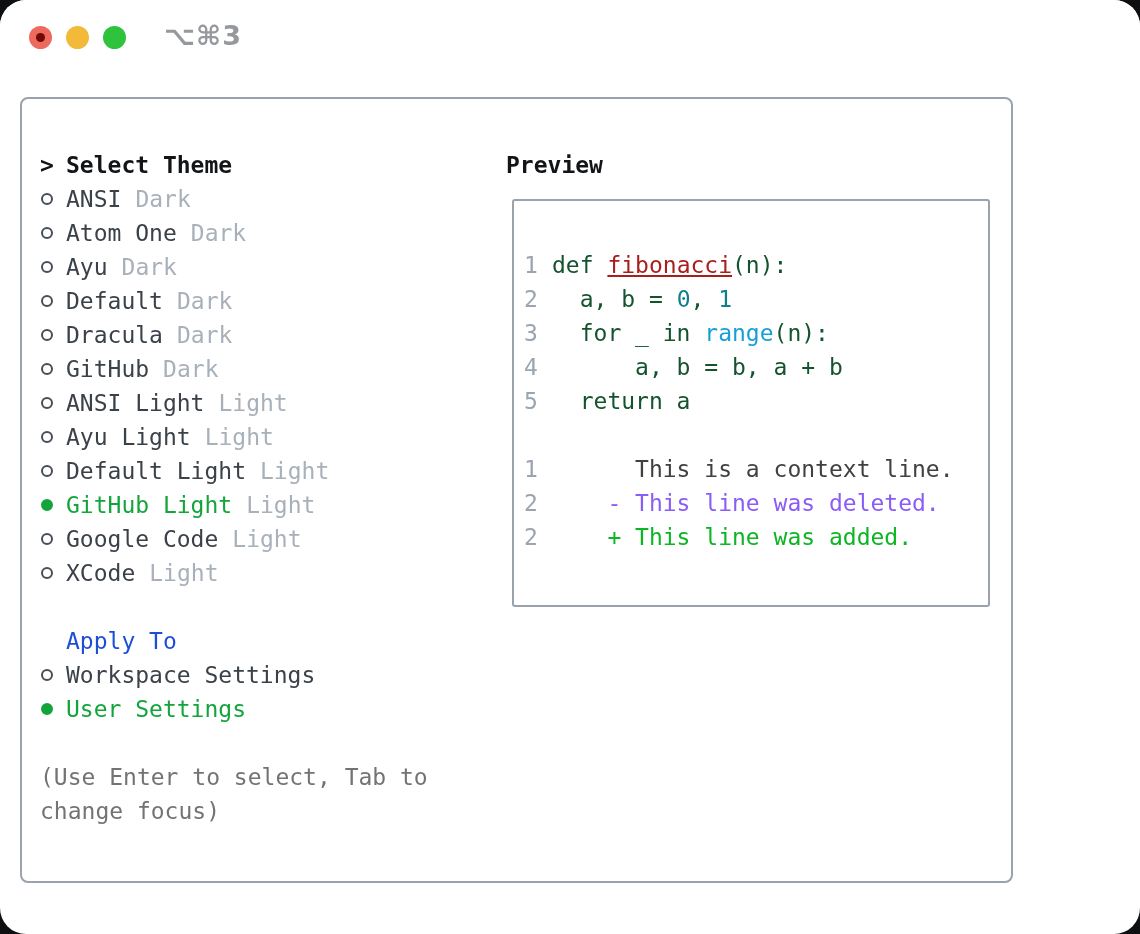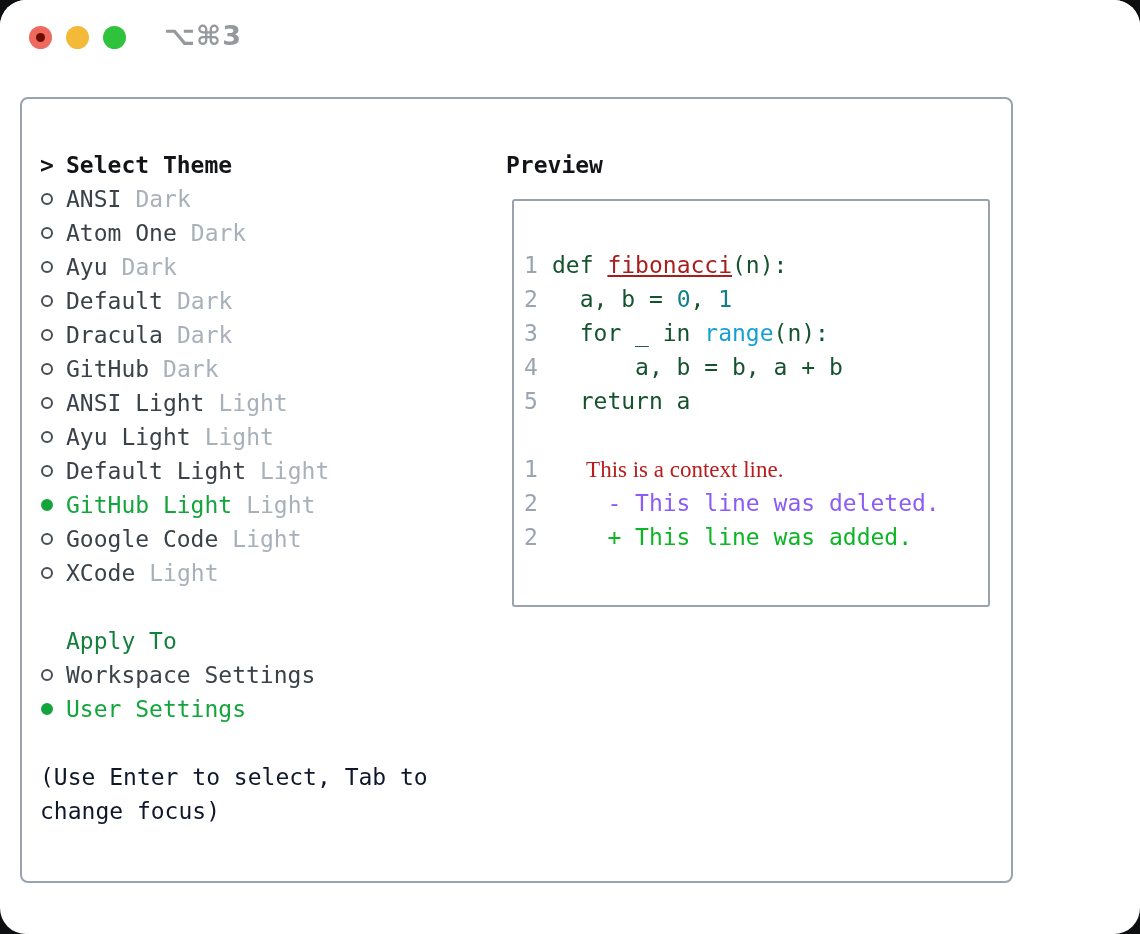--- a/index.html
+++ b/index.html
@@ -34,39 +34,39 @@
   .marker{width:26px;flex:none;display:flex;align-items:center;}
   .caret{color:#121417;font-weight:bold;font-size:23px;}
   .circle{width:12px;height:12px;border-radius:50%;border:2px solid #474e55;box-sizing:border-box;margin-left:1px;}
   .circle.sel{background:#13a53c;border-color:#13a53c;}
   .title-label{font-weight:bold;color:#121417;}
   .plain-label{color:#3a4148;}
   .sel-label{color:#13a53c;}
   .variant{color:#a8b0ba;margin-left:14px;}
   .apply-section{margin-top:34px;}
   .hint{
-    margin-top:34px;color:#0f172a;white-space:normal;width:420px;
+    margin-top:34px;color:#737373;white-space:normal;width:420px;
     font-size:23px;line-height:34px;
   }
   
   .right-col{position:absolute;left:464px;top:49px;}
   .preview-title{font-size:23px;line-height:34px;font-weight:bold;color:#121417;padding-left:20px;}
   .preview-box{
     margin-left:26px;margin-top:17px;width:478px;height:408px;
     border:2px solid #9aa3ad;border-radius:3px;box-sizing:border-box;
     padding:47px 0 0 10px;overflow:hidden;background:#fff;
   }
   .pline{display:flex;height:34px;align-items:center;font-size:23px;line-height:34px;}
   .gut{width:28px;flex:none;color:#9aa5b1;}
   .ptext{white-space:pre;}
   .seg-code{color:#14532d;}
   .seg-func{color:#a81e1c;text-decoration:underline;}
   .seg-num{color:#0f7f8b;}
   .seg-call{color:#169fd7;}
-  .seg-ctx{color:#b91c1c;font-family:Liberation Serif, serif;}
+  .seg-ctx{color:#404040;}
   .seg-del{color:#8b5cf6;}
   .seg-add{color:#0cb524;}
 </style>
 </head>
 <body>
 
 <div class="window">
 
   <div class="titlebar">
     <span class="tl tl-red">
@@ -95,21 +95,21 @@
           <div class="row"><span class="marker"><span class="circle"></span></span><span class="plain-label">Ayu Light</span><span class="variant">Light</span></div>
           <div class="row"><span class="marker"><span class="circle"></span></span><span class="plain-label">Default Light</span><span class="variant">Light</span></div>
           <div class="row"><span class="marker"><span class="circle sel"></span></span><span class="sel-label">GitHub Light</span><span class="variant">Light</span></div>
           <div class="row"><span class="marker"><span class="circle"></span></span><span class="plain-label">Google Code</span><span class="variant">Light</span></div>
           <div class="row"><span class="marker"><span class="circle"></span></span><span class="plain-label">XCode</span><span class="variant">Light</span></div>
         </div>
 
       <div class="apply-section">
         <div class="row">
           <span class="marker"></span>
-          <span class="plain-label" style="color:#15803d">Apply To</span>
+          <span class="plain-label" style="color:#1d4ed8">Apply To</span>
         </div>
         <div id="apply-rows">
             <div class="row"><span class="marker"><span class="circle"></span></span><span class="plain-label">Workspace Settings</span></div>
             <div class="row"><span class="marker"><span class="circle sel"></span></span><span class="sel-label">User Settings</span></div>
           </div>
       </div>
 
       <div class="hint">(Use Enter to select, Tab to change focus)</div>
     </div>
 

